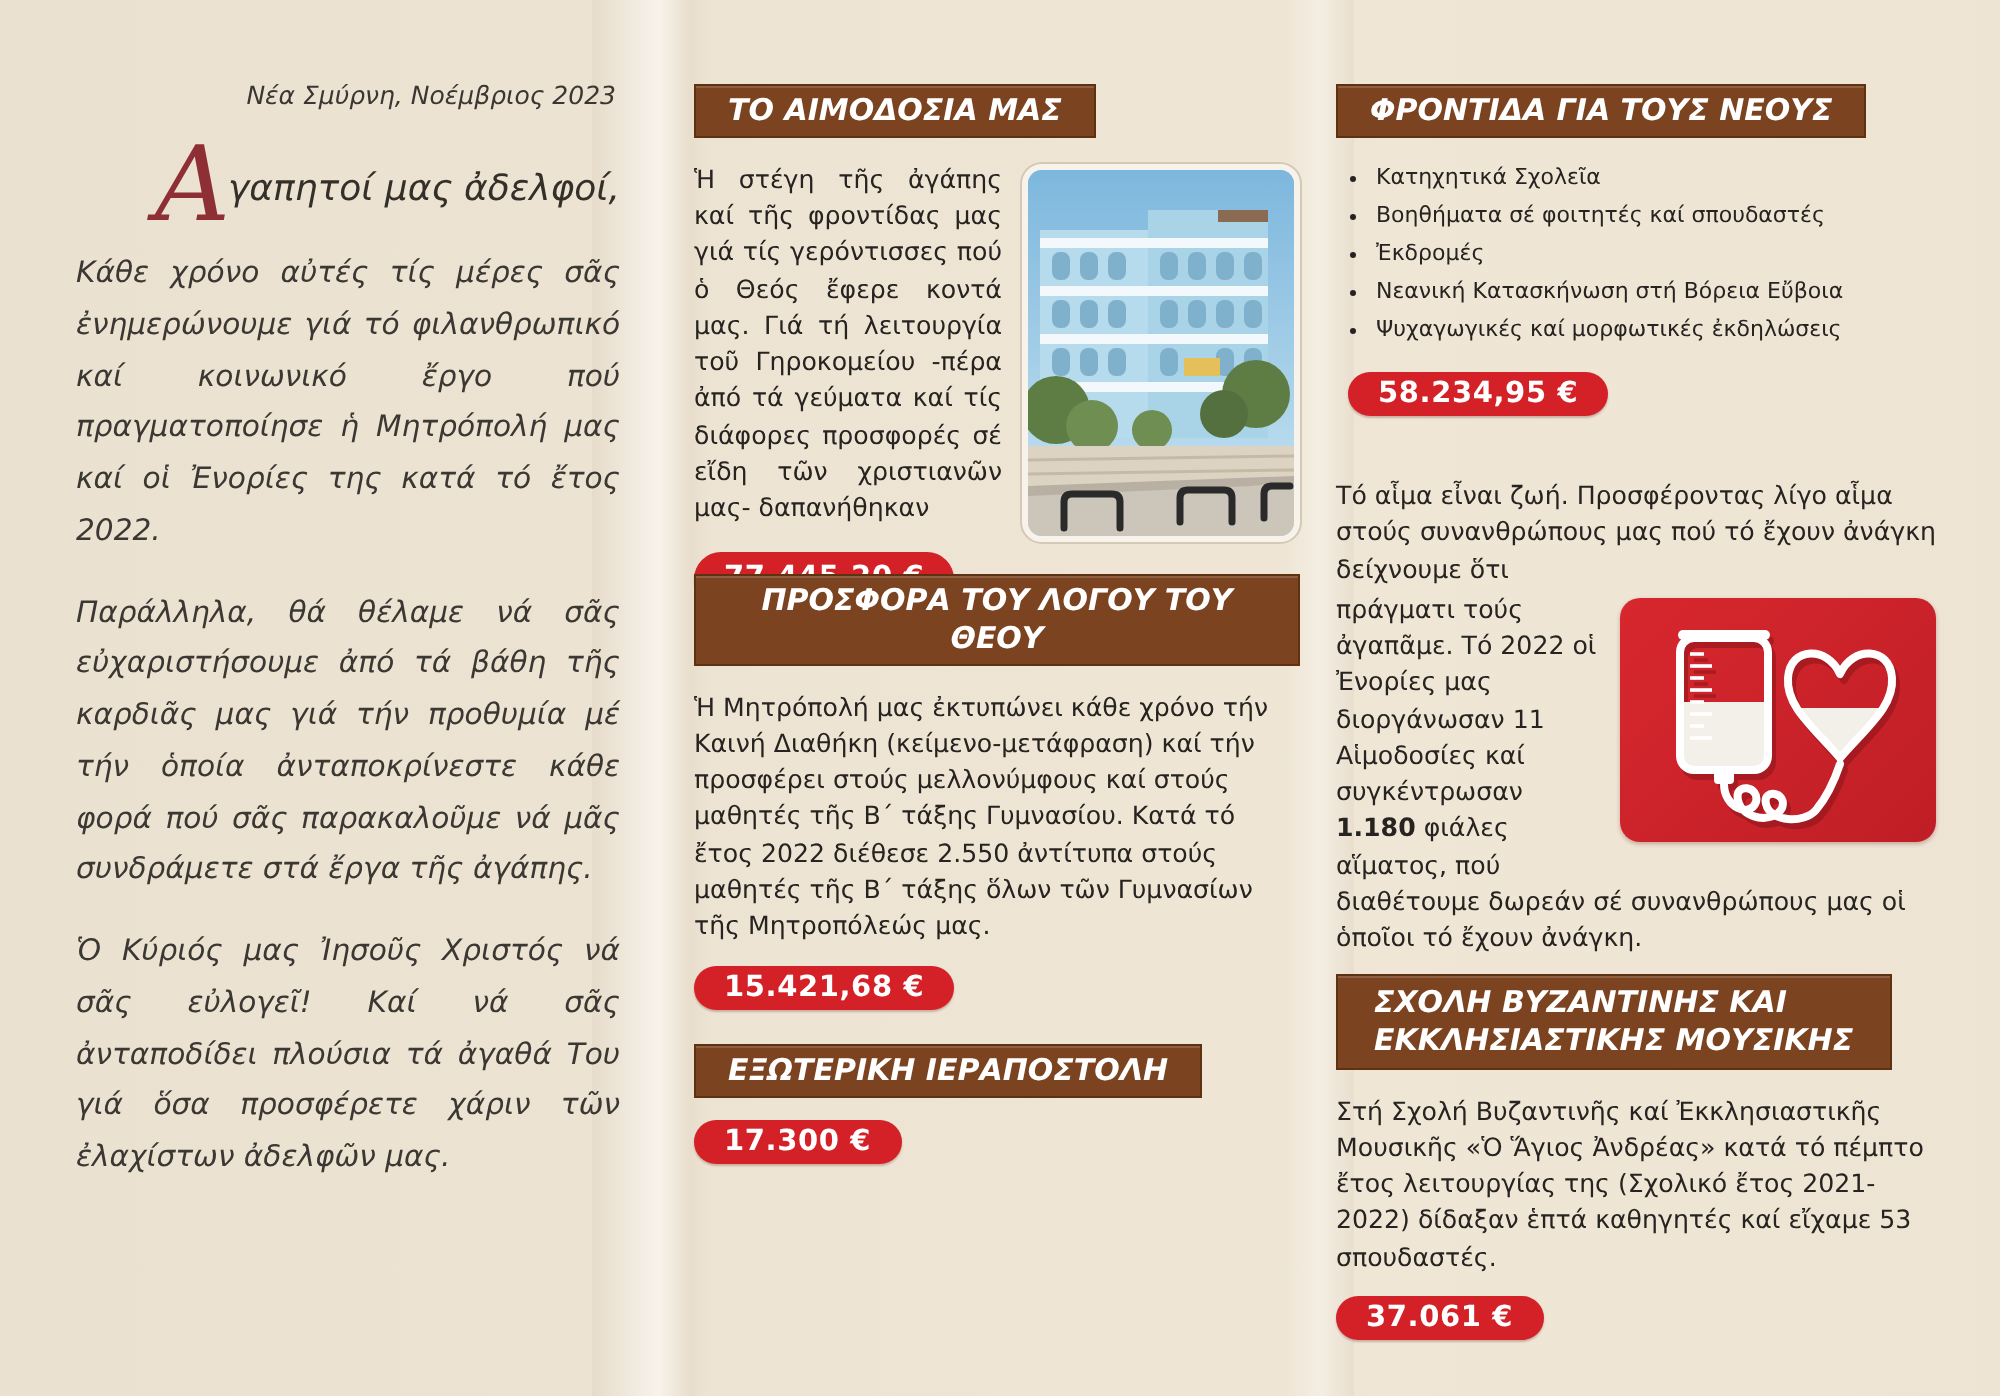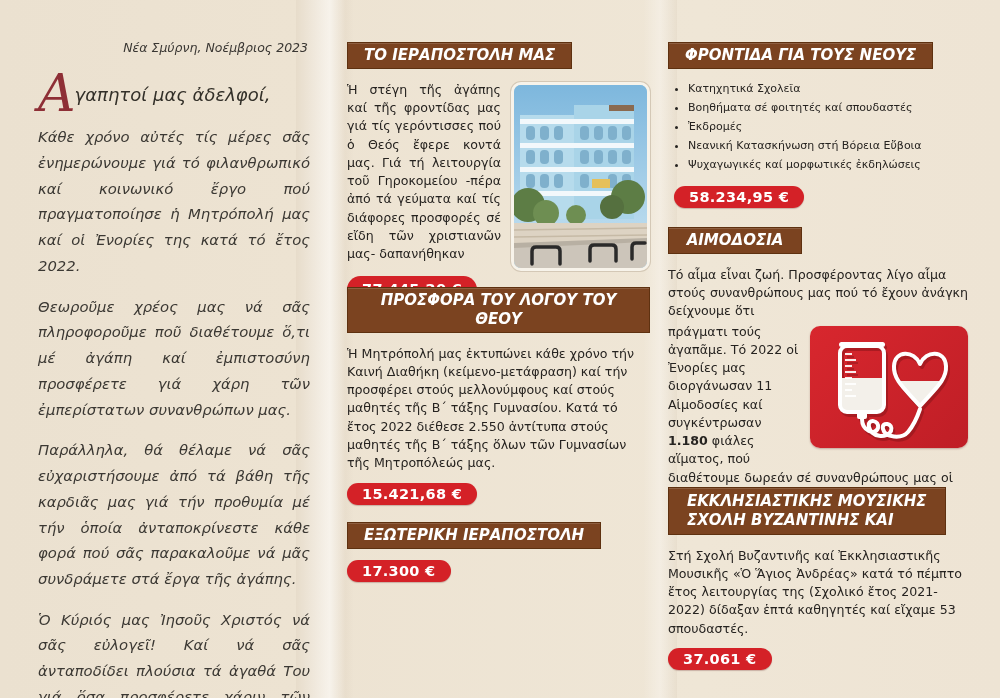--- a/index.html
+++ b/index.html
@@ -14,21 +14,21 @@
     background:linear-gradient(90deg,#ebe1d0 0%,#ede3d2 30%,#efe6d6 70%,#eee4d4 100%);
   }
   
   .fold{position:absolute;top:0;height:100%;pointer-events:none;}
   .fold.f1{left:296px;width:58px;background:linear-gradient(90deg,rgba(120,90,60,0.05),rgba(255,255,255,0.55) 58%,rgba(120,90,60,0.04) 85%,rgba(255,255,255,0));}
   .fold.f2{left:643px;width:34px;background:linear-gradient(90deg,rgba(255,255,255,0),rgba(255,255,255,0.30) 50%,rgba(120,90,60,0.05));}
 
   
   .letter{position:absolute;left:38px;top:40px;width:272px;}
   .date-line{font-style:italic;font-size:12.5px;color:#3a3733;text-align:right;padding-right:2px;}
-  .salutation{margin-top:22px;font-style:italic;font-size:18px;color:#333029;white-space:nowrap;}
+  .salutation{margin-top:22px;font-style:italic;font-size:18px;color:#333029;white-space:nowrap;text-align:right;}
   .drop-cap{
     font-family:"DejaVu Serif","Liberation Serif",serif;
     font-style:italic;font-size:52px;line-height:0.62;color:#8e2f36;
     display:inline-block;vertical-align:-10px;margin-right:1px;letter-spacing:-2px;
   }
   .letter p.body-par{
     margin:15px 0 0 0;font-style:italic;font-size:14.8px;line-height:1.74;
     text-align:justify;color:#3b3833;
   }
 
@@ -81,30 +81,29 @@
 <body>
 
 <div id="page">
   <div class="fold f1"></div>
   <div class="fold f2"></div>
 
   <div class="letter">
     <div class="date-line">Νέα Σμύρνη, Νοέμβριος 2023</div>
     <div class="salutation"><span class="drop-cap">Α</span><span>γαπητοί μας ἀδελφοί,</span></div>
     <p class="body-par">Κάθε χρόνο αὐτές τίς μέρες σᾶς ἐνημερώνουμε γιά τό φιλανθρωπικό καί κοινωνικό ἔργο πού πραγματοποίησε ἡ Μητρόπολή μας καί οἱ Ἐνορίες της κατά τό ἔτος 2022.</p>
-    <p class="body-par">Θεωροῦμε χρέος μας νά σᾶς πληροφοροῦμε ποῦ διαθέτουμε ὅ,τι μέ ἀγάπη καί ἐμπιστοσύνη προσφέρετε γιά χάρη τῶν ἐμπερίστατων συνανθρώπων μας.</p>
     <p class="body-par">Παράλληλα, θά θέλαμε νά σᾶς εὐχαριστήσουμε ἀπό τά βάθη τῆς καρδιᾶς μας γιά τήν προθυμία μέ τήν ὁποία ἀνταποκρίνεστε κάθε φορά πού σᾶς παρακαλοῦμε νά μᾶς συνδράμετε στά ἔργα τῆς ἀγάπης.</p>
     <p class="body-par">Ὁ Κύριός μας Ἰησοῦς Χριστός νά σᾶς εὐλογεῖ! Καί νά σᾶς ἀνταποδίδει πλούσια τά ἀγαθά Του γιά ὅσα προσφέρετε χάριν τῶν ἐλαχίστων ἀδελφῶν μας.</p>
 
   </div>
 
   <div class="col mid">
 
     <div class="section" style="top:42px;">
-      <div class="section-header center">ΤΟ ΙΕΡΑΠΟΣΤΟΛΗ ΜΑΣ</div>
+      <div class="section-header center">ΤΟ ΑΙΜΟΔΟΣΙΑ ΜΑΣ</div>
       <div class="body-text narrow-body clearfix">
         <div class="photo">
           <svg width="133" height="183" viewBox="0 0 133 183" xmlns="http://www.w3.org/2000/svg">
             <defs>
               <linearGradient id="sky" x1="0" y1="0" x2="0" y2="1">
                 <stop offset="0" stop-color="#7db7dd"></stop>
                   <stop offset="1" stop-color="#c9e4f2"></stop>
               </linearGradient>
             </defs>
             <rect x="0" y="0" width="133" height="183" fill="url(#sky)"></rect>
@@ -197,21 +196,20 @@
         <li>Ἐκδρομές</li>
         <li>Νεανική Κατασκήνωση στή Βόρεια Εὔβοια</li>
         <li>Ψυχαγωγικές καί μορφωτικές ἐκδηλώσεις</li>
       </ul>
       <div style="margin-top:13px;margin-left:6px;">
         <span class="amount-badge">58.234,95 €</span>
       </div>
     </div>
 
     <div class="section" style="top:227px;">
-      <div class="section-header center" style="min-width:100px;">ΑΙΜΟΔΟΣΙΑ</div>
       <div class="body-text">
         <span>Τό αἷμα εἶναι ζωή. Προσφέροντας λίγο αἷμα στούς συνανθρώπους μας πού τό ἔχουν ἀνάγκη δείχνουμε ὅτι</span>
         <div class="clearfix" style="margin-top:2px;">
           <div class="blood-graphic">
             <svg width="158" height="122" viewBox="0 0 158 122" xmlns="http://www.w3.org/2000/svg">
               <defs>
                 <clipPath id="heartClip">
                   <path d="M110,38 C104,24 85,24 84,40 C83,54 96,64 110,80 C124,64 137,54 136,40 C135,24 116,24 110,38 Z"></path>
                 </clipPath>
                 <clipPath id="bagClip">
@@ -243,22 +241,22 @@
               </g>
             </svg>
           </div>
           <span><span>πράγματι τούς ἀγαπᾶμε. Τό 2022 οἱ Ἐνορίες μας διοργάνωσαν 11 Αἱμοδοσίες καί συγκέντρωσαν </span><span class="bold-val">1.180</span><span> φιάλες αἵματος, πού διαθέτουμε δωρεάν σέ συνανθρώπους μας οἱ ὁποῖοι τό ἔχουν ἀνάγκη.</span></span>
         </div>
       </div>
     </div>
 
     <div class="section" style="top:487px;">
       <div class="section-header two-line">
+        <div>ΣΧΟΛΗ ΒΥΖΑΝΤΙΝΗΣ ΚΑΙ</div>
         <div>ΕΚΚΛΗΣΙΑΣΤΙΚΗΣ ΜΟΥΣΙΚΗΣ</div>
-        <div>ΣΧΟΛΗ ΒΥΖΑΝΤΙΝΗΣ ΚΑΙ</div>
       </div>
       <div class="body-text">Στή Σχολή Βυζαντινῆς καί Ἐκκλησιαστικῆς Μουσικῆς «Ὁ Ἅγιος Ἀνδρέας» κατά τό πέμπτο ἔτος λειτουργίας της (Σχολικό ἔτος 2021-2022) δίδαξαν ἑπτά καθηγητές καί εἴχαμε 53 σπουδαστές.</div>
       <div style="margin-top:10px;">
         <span class="amount-badge">37.061 €</span>
       </div>
     </div>
   </div>
 </div>
 
 </body></html>

